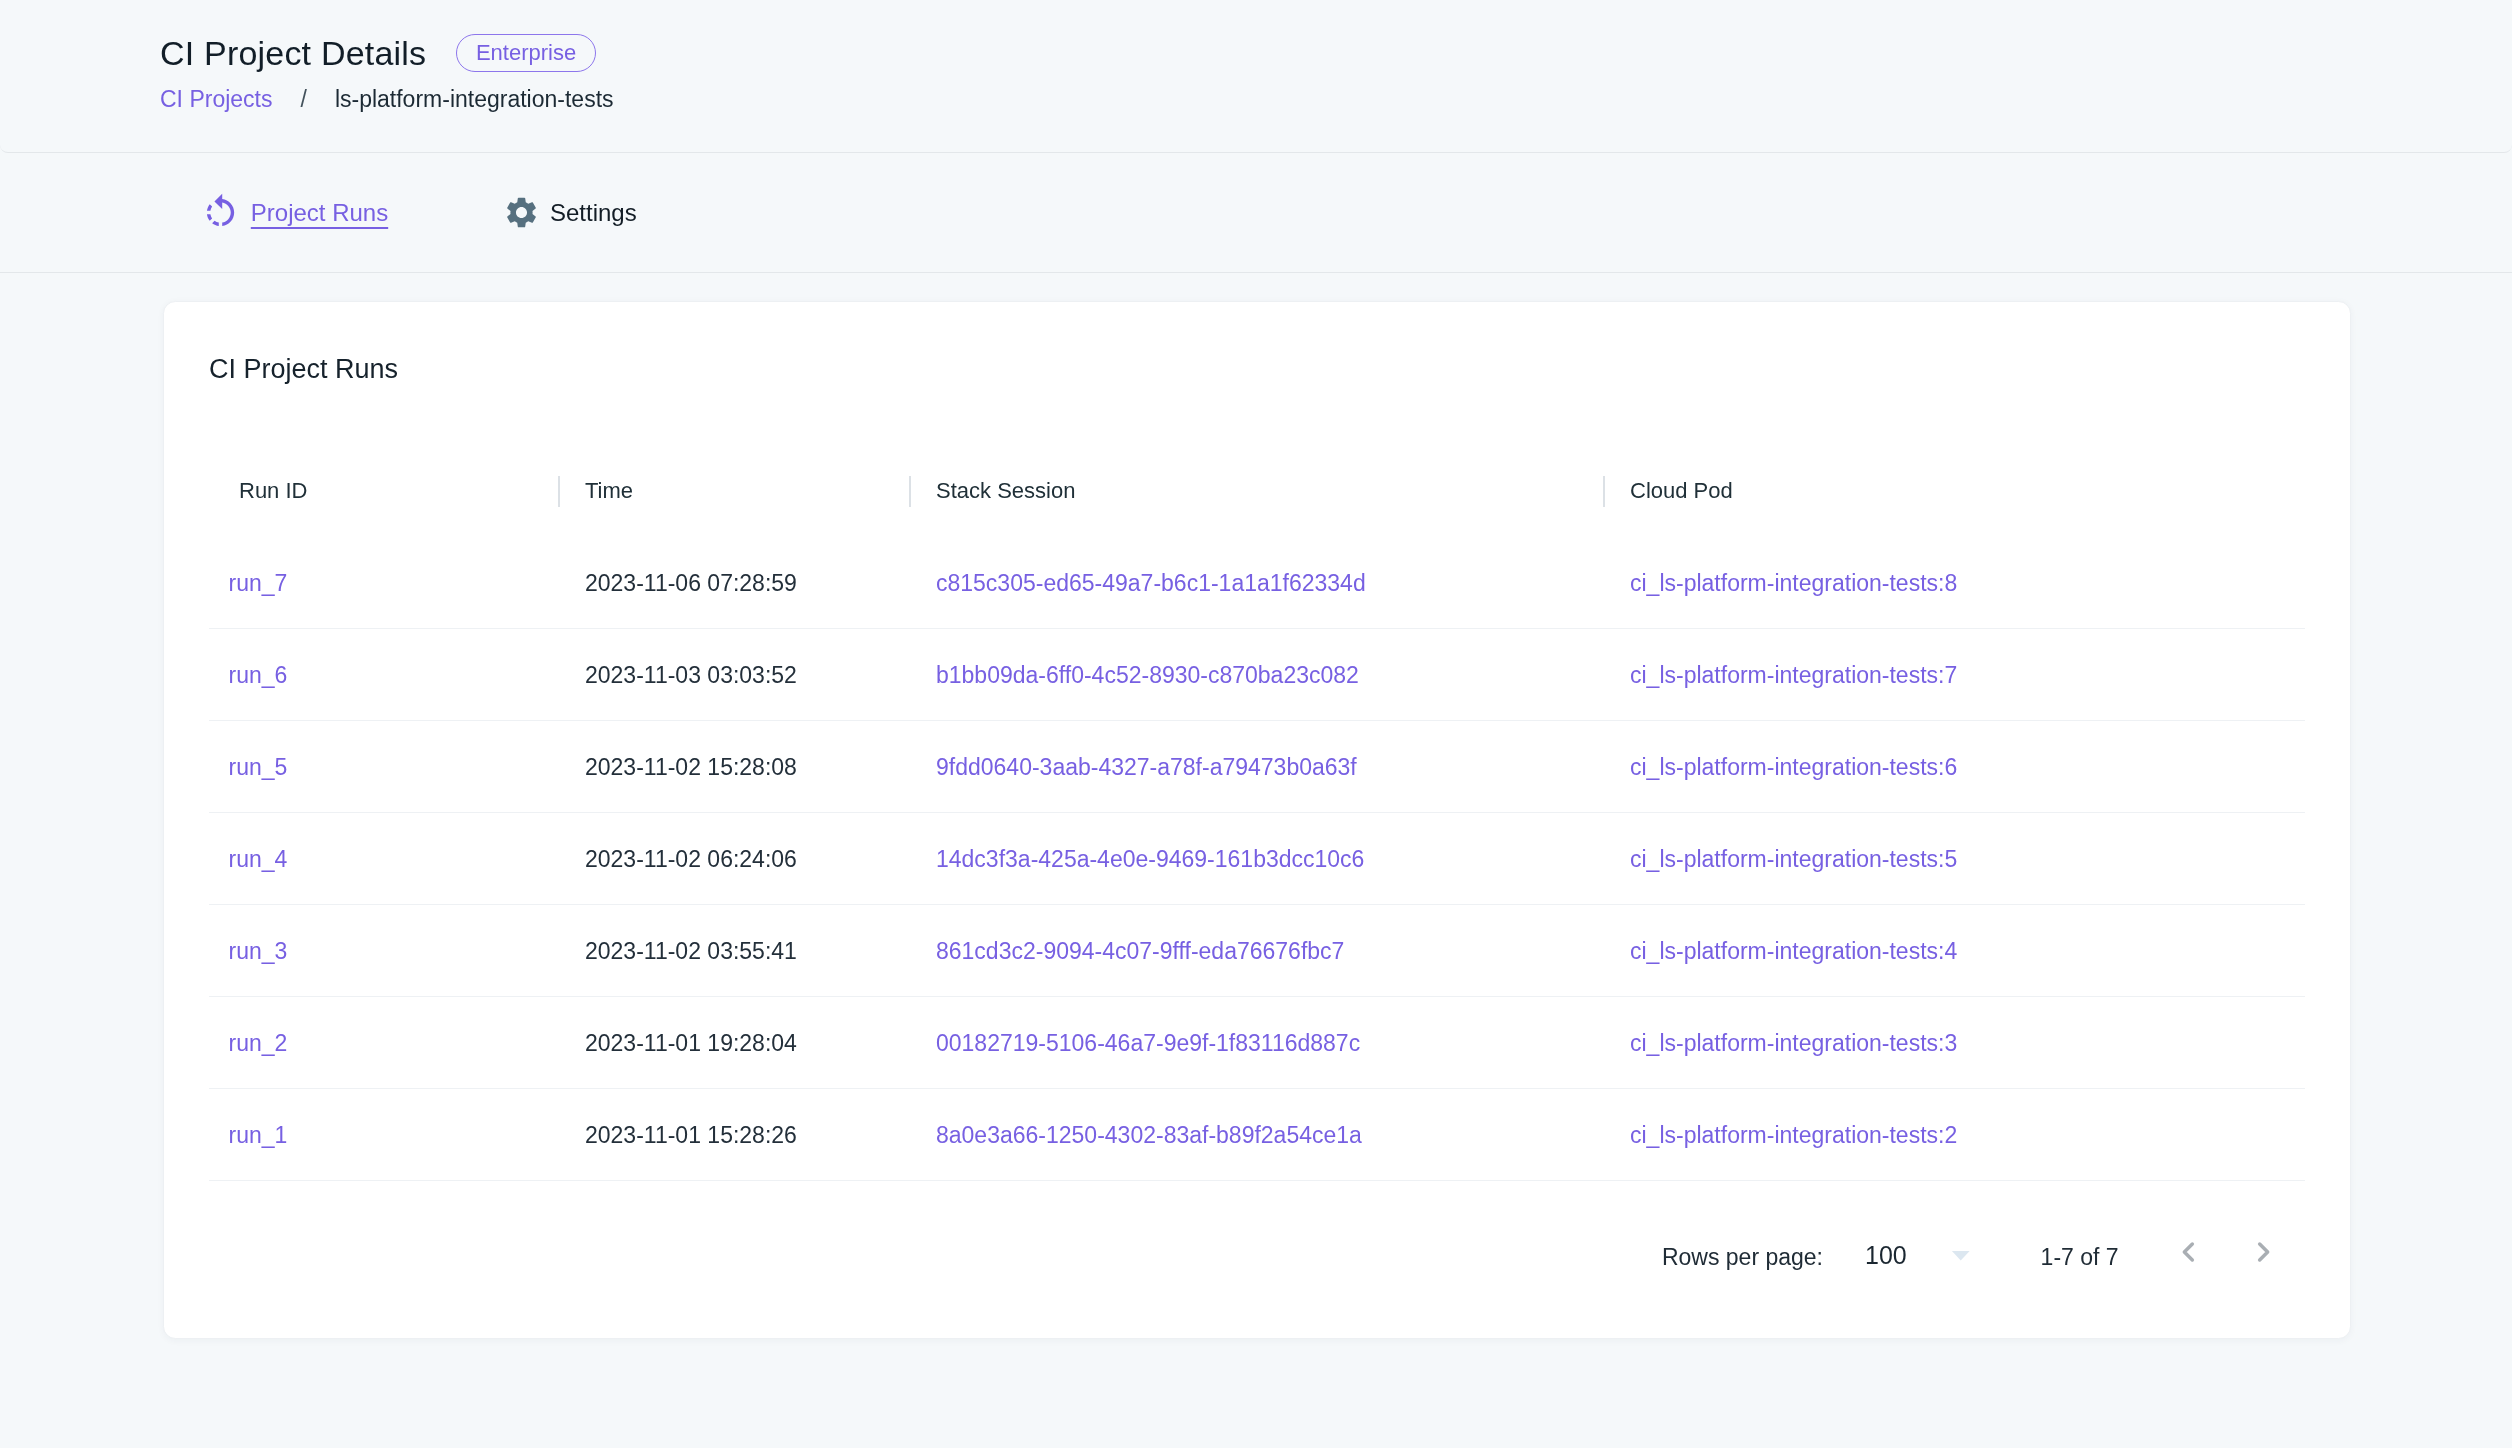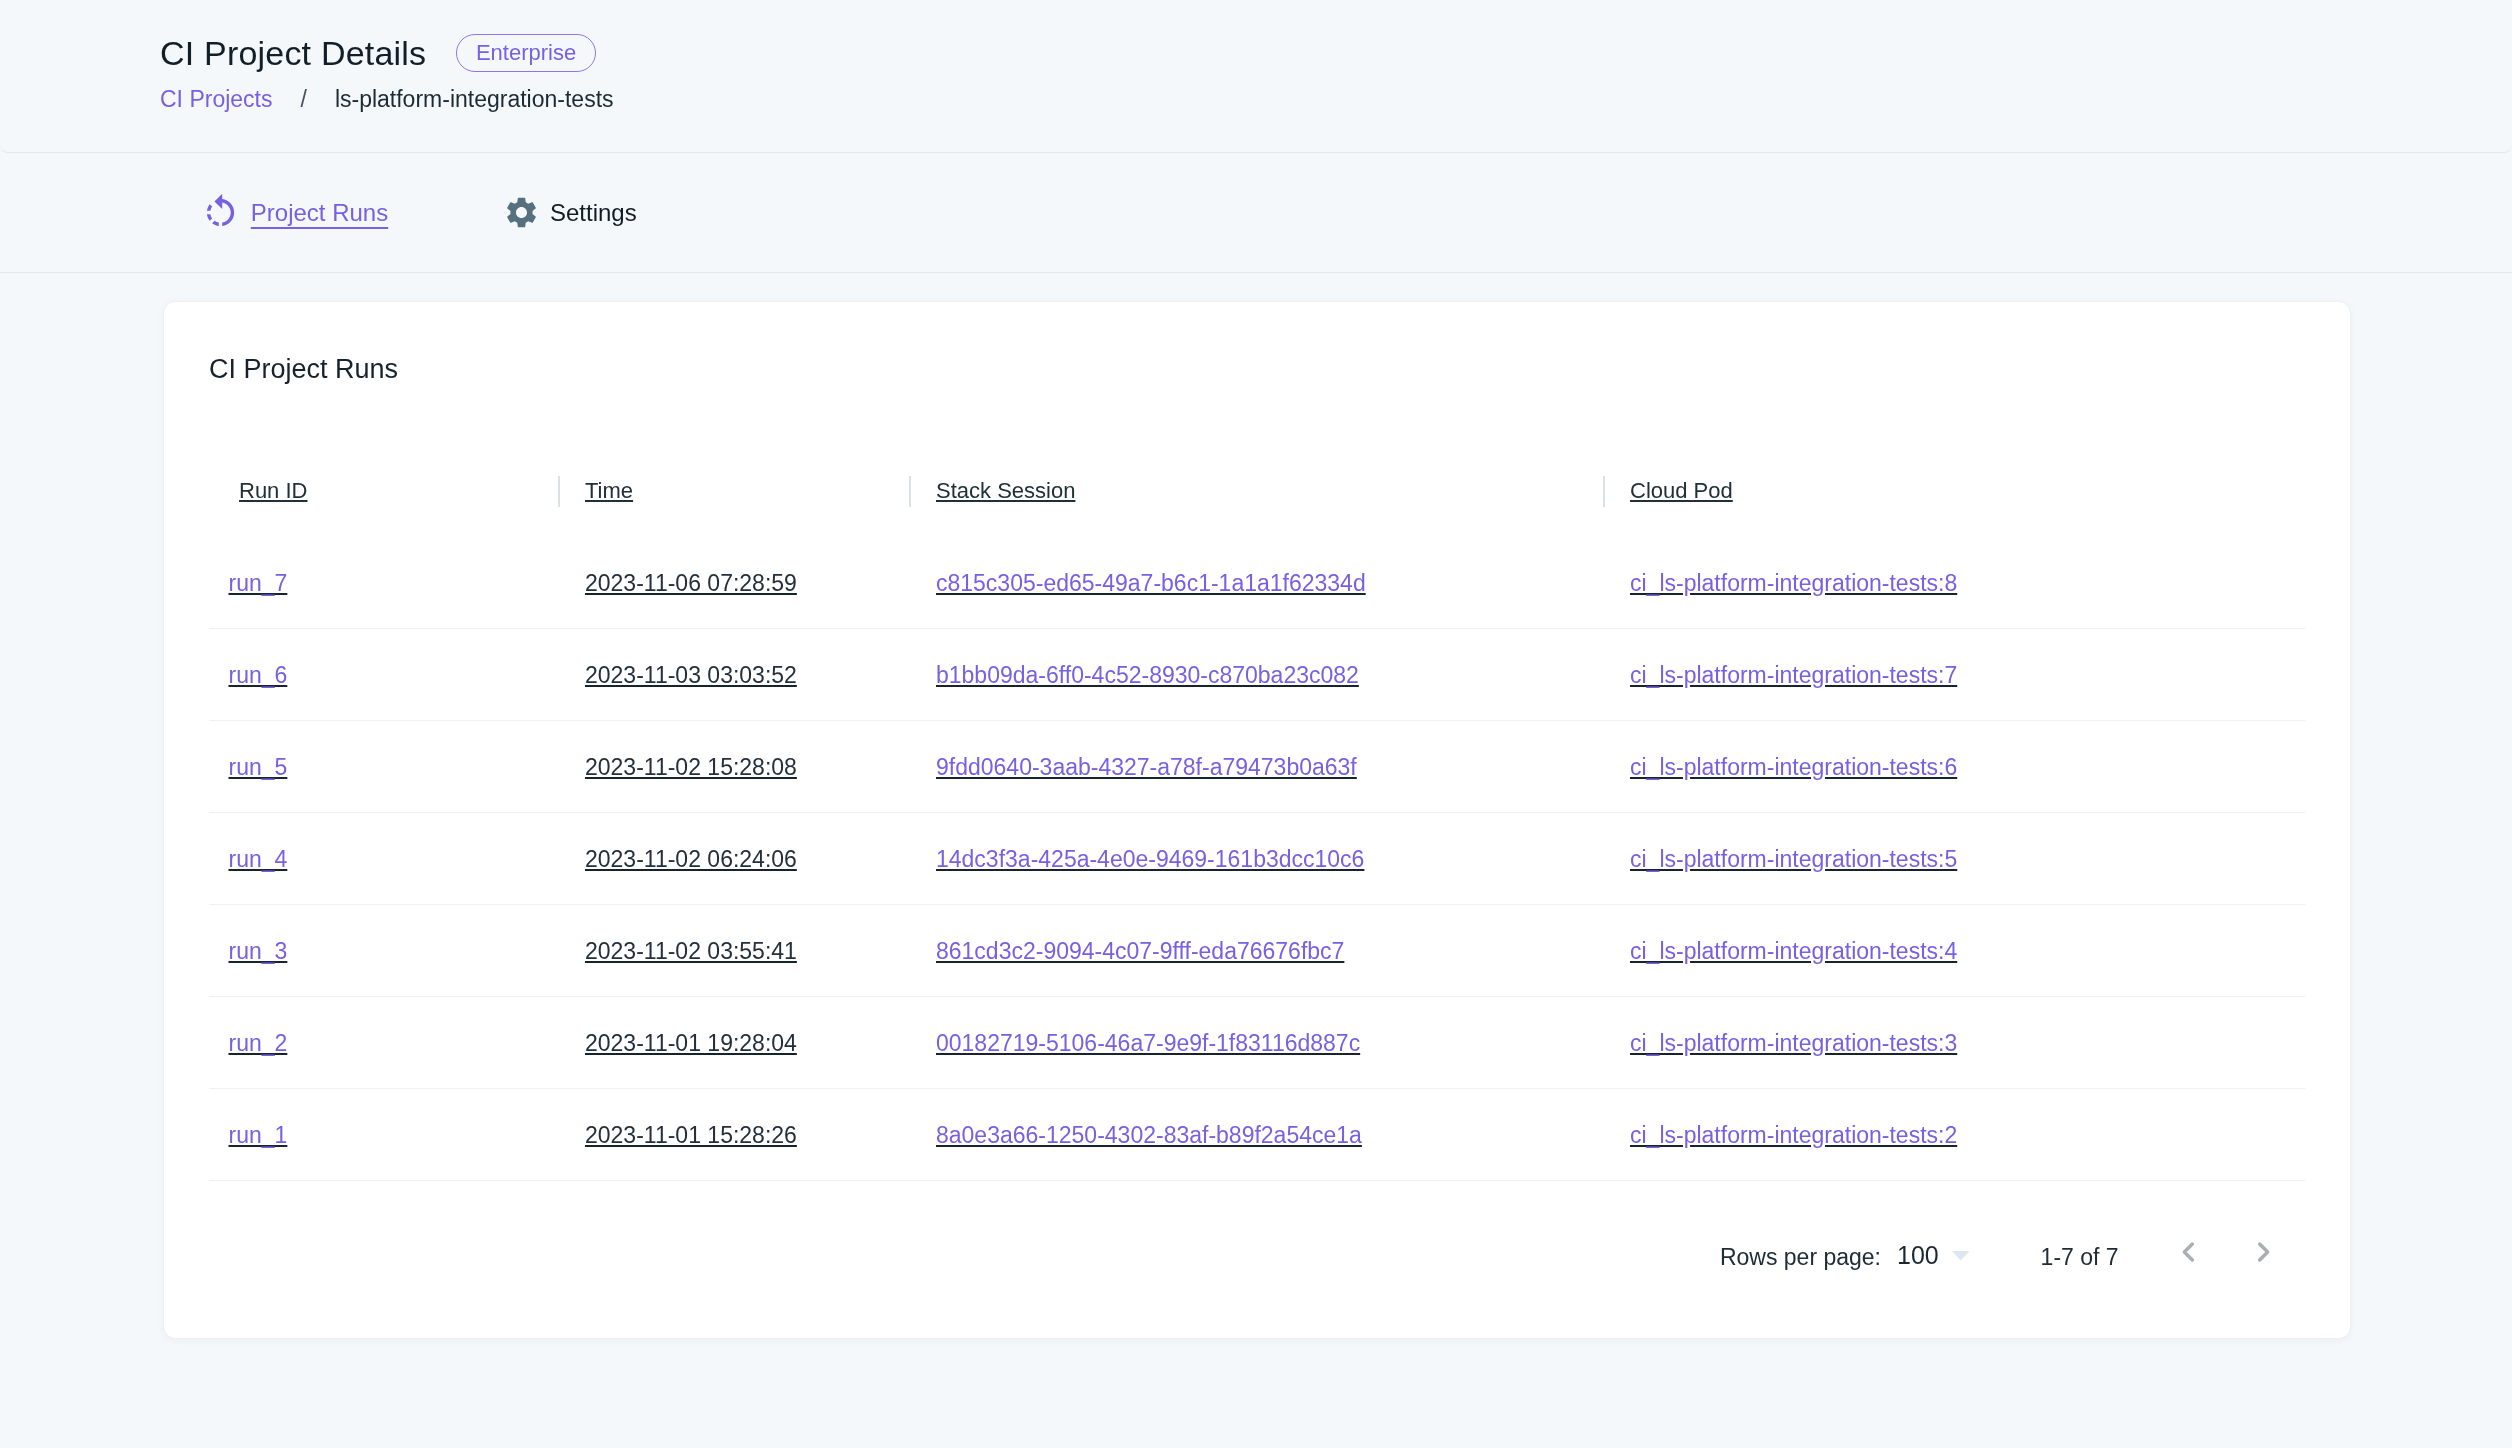--- a/index.html
+++ b/index.html
@@ -68,21 +68,21 @@
 
   
   .runs-table { margin-top: 58px; }
   .t-row {
     display: grid;
     grid-template-columns: 349px 351px 694px 703px;
     align-items: center;
     height: 92px;
   }
   .t-head .t-cell { font-size: 22px; color: #203038; font-weight: 400; }
-  .t-cell { position: relative; padding-left: 27px; white-space: nowrap; overflow: hidden; text-decoration: underline; }
+  .t-cell { position: relative; padding-left: 27px; white-space: nowrap; overflow: hidden; }
   .t-head .t-cell.c-run { padding-left: 30px; }
   .t-body .t-cell.c-run { padding-left: 19.5px; }
   .t-head .t-cell.c-time::before,
   .t-head .t-cell.c-session::before,
   .t-head .t-cell.c-pod::before {
     content: "";
     position: absolute; left: 0; top: 50%;
     transform: translateY(-50%);
     width: 1.8px; height: 43px;
     background: #dce1e6;
@@ -94,23 +94,24 @@
 
   
   .pagination {
     display: flex; align-items: flex-end; justify-content: flex-end;
     height: 92px;
     font-size: 23px; color: #202c36;
     padding-right: 20.4px;
   }
   .rpp-label { }
   .rpp-select {
-    margin-left: 16px;
+    margin-left: 42px;
     display: flex; align-items: center;
     cursor: pointer;
+    gap: 32px;
   }
   .rpp-value { font-size: 25px; color: #1b2731; }
   .rpp-caret { margin-left: 12.4px; display: inline-flex; }
   .page-range { margin-left: 70px; }
   .pg-btn {
     width: 43px; height: 43px;
     display: flex; align-items: center; justify-content: center;
     background: none; border: none; padding: 0;
     cursor: default;
   }

